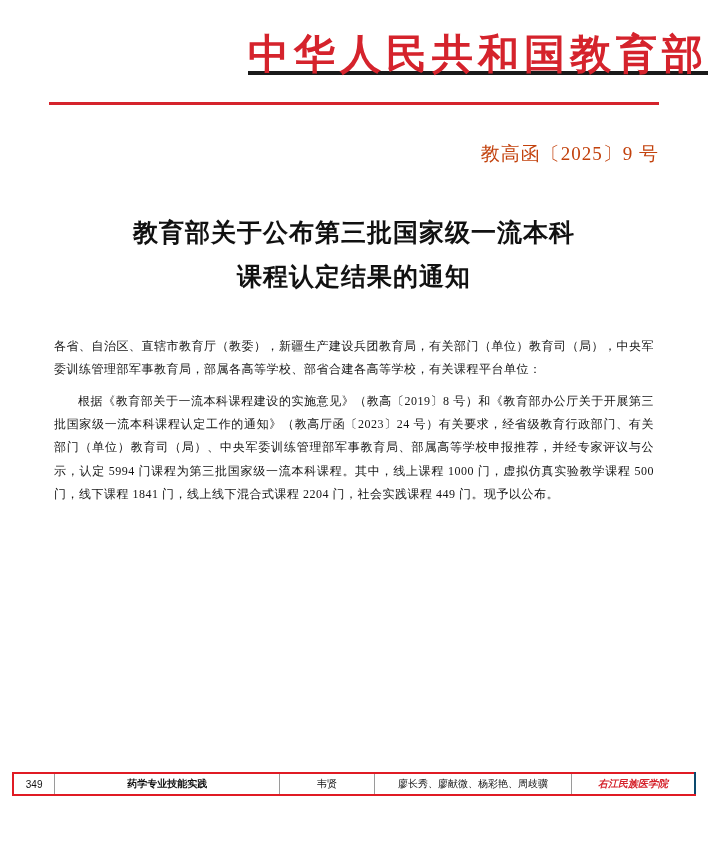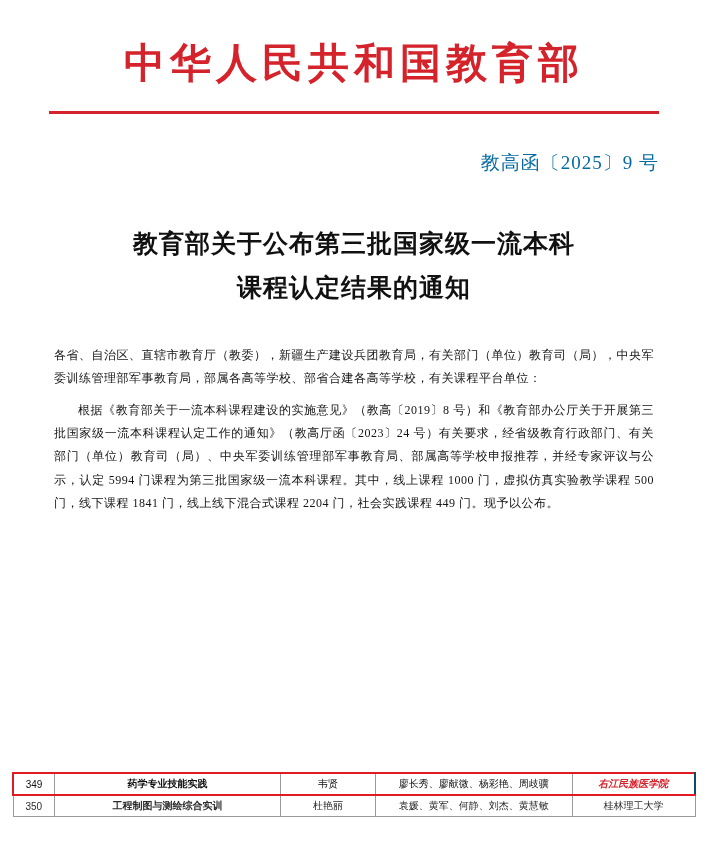--- a/index.html
+++ b/index.html
@@ -16,22 +16,23 @@
   }
   .page {
     position: relative;
     width: 708px;
     height: 860px;
     background: #ffffff;
     box-sizing: border-box;
   }
   
   .masthead {
-    text-align: center;
-    padding-top: 39px;
+    text-align: right;
+    padding-top: 30px;
+    text-decoration: underline;
   }
   .masthead-title {
     color: #d5232c;
     font-size: 41px;
     font-weight: 700;
     letter-spacing: 5px;
     line-height: 1.18;
     font-family: "DejaVu Serif", "Liberation Serif", serif;
     white-space: nowrap;
   }
@@ -41,33 +42,33 @@
     height: 3px;
     background: #d5232c;
   }
   
   .doc-number-row {
     width: 610px;
     margin: 36px auto 16px auto;
     text-align: right;
     font-size: 19px;
     letter-spacing: 1px;
-    color: #0369a1;
+    color: #c2410c;
   }
   
   .doc-title {
     width: 560px;
     margin: 46px auto 0 auto;
     text-align: center;
     font-size: 25px;
     font-weight: 700;
     line-height: 1.75;
     letter-spacing: 1px;
     color: #111111;
-    font-family: Liberation Serif, serif;
+    font-family: Liberation Mono, monospace;
   }
   .doc-title .line {
     display: block;
   }
   
   .body-text {
     width: 600px;
     margin: 34px auto 0 auto;
     font-size: 12px;
     line-height: 1.95;
@@ -159,25 +160,18 @@
   <div class="table-fragment">
     <table class="frag">
       <tbody>
         <tr class="highlight">
           <td class="col-no">349</td>
           <td class="col-name">药学专业技能实践</td>
           <td class="col-lead">韦贤</td>
           <td class="col-team">廖长秀、廖献微、杨彩艳、周歧骥</td>
           <td class="col-inst"><span class="inst-mark">右江民族医学院</span></td>
         </tr>
-        <tr class="partial">
-          <td class="col-no">350</td>
-          <td class="col-name">工程制图与测绘综合实训</td>
-          <td class="col-lead">杜艳丽</td>
-          <td class="col-team">袁媛、黄军、何静、刘杰、黄慧敏</td>
-          <td class="col-inst">桂林理工大学</td>
-        </tr>
       </tbody>
     </table>
   </div>
 
   <div class="clip-bottom"></div>
 </div>
 
 </body></html>

